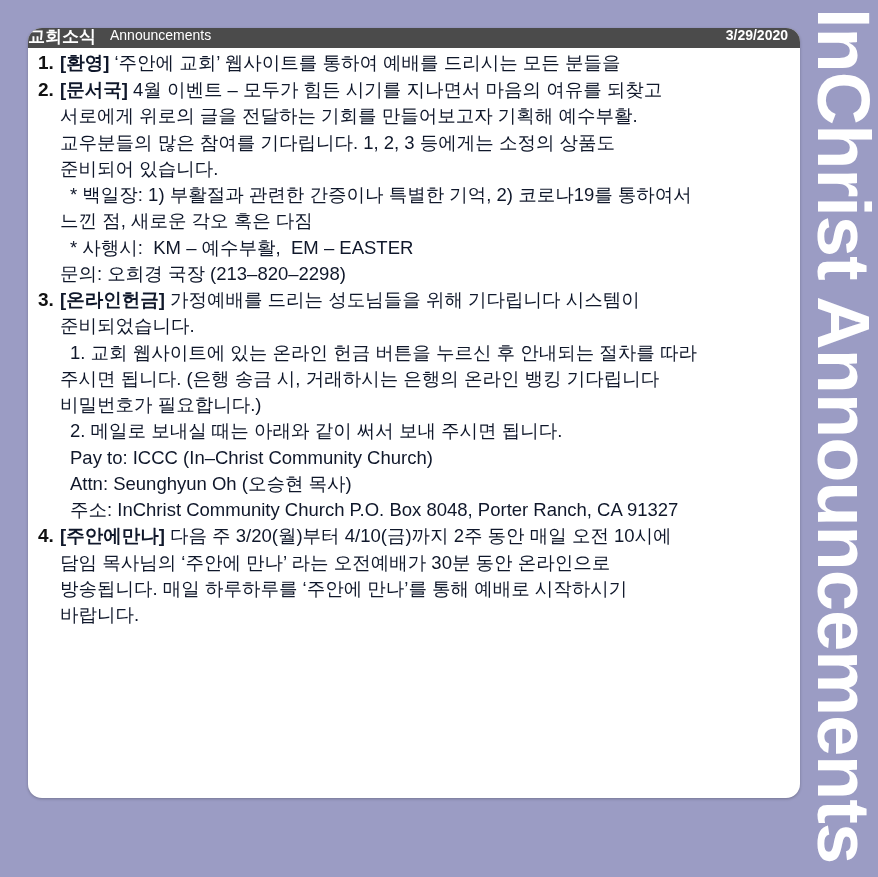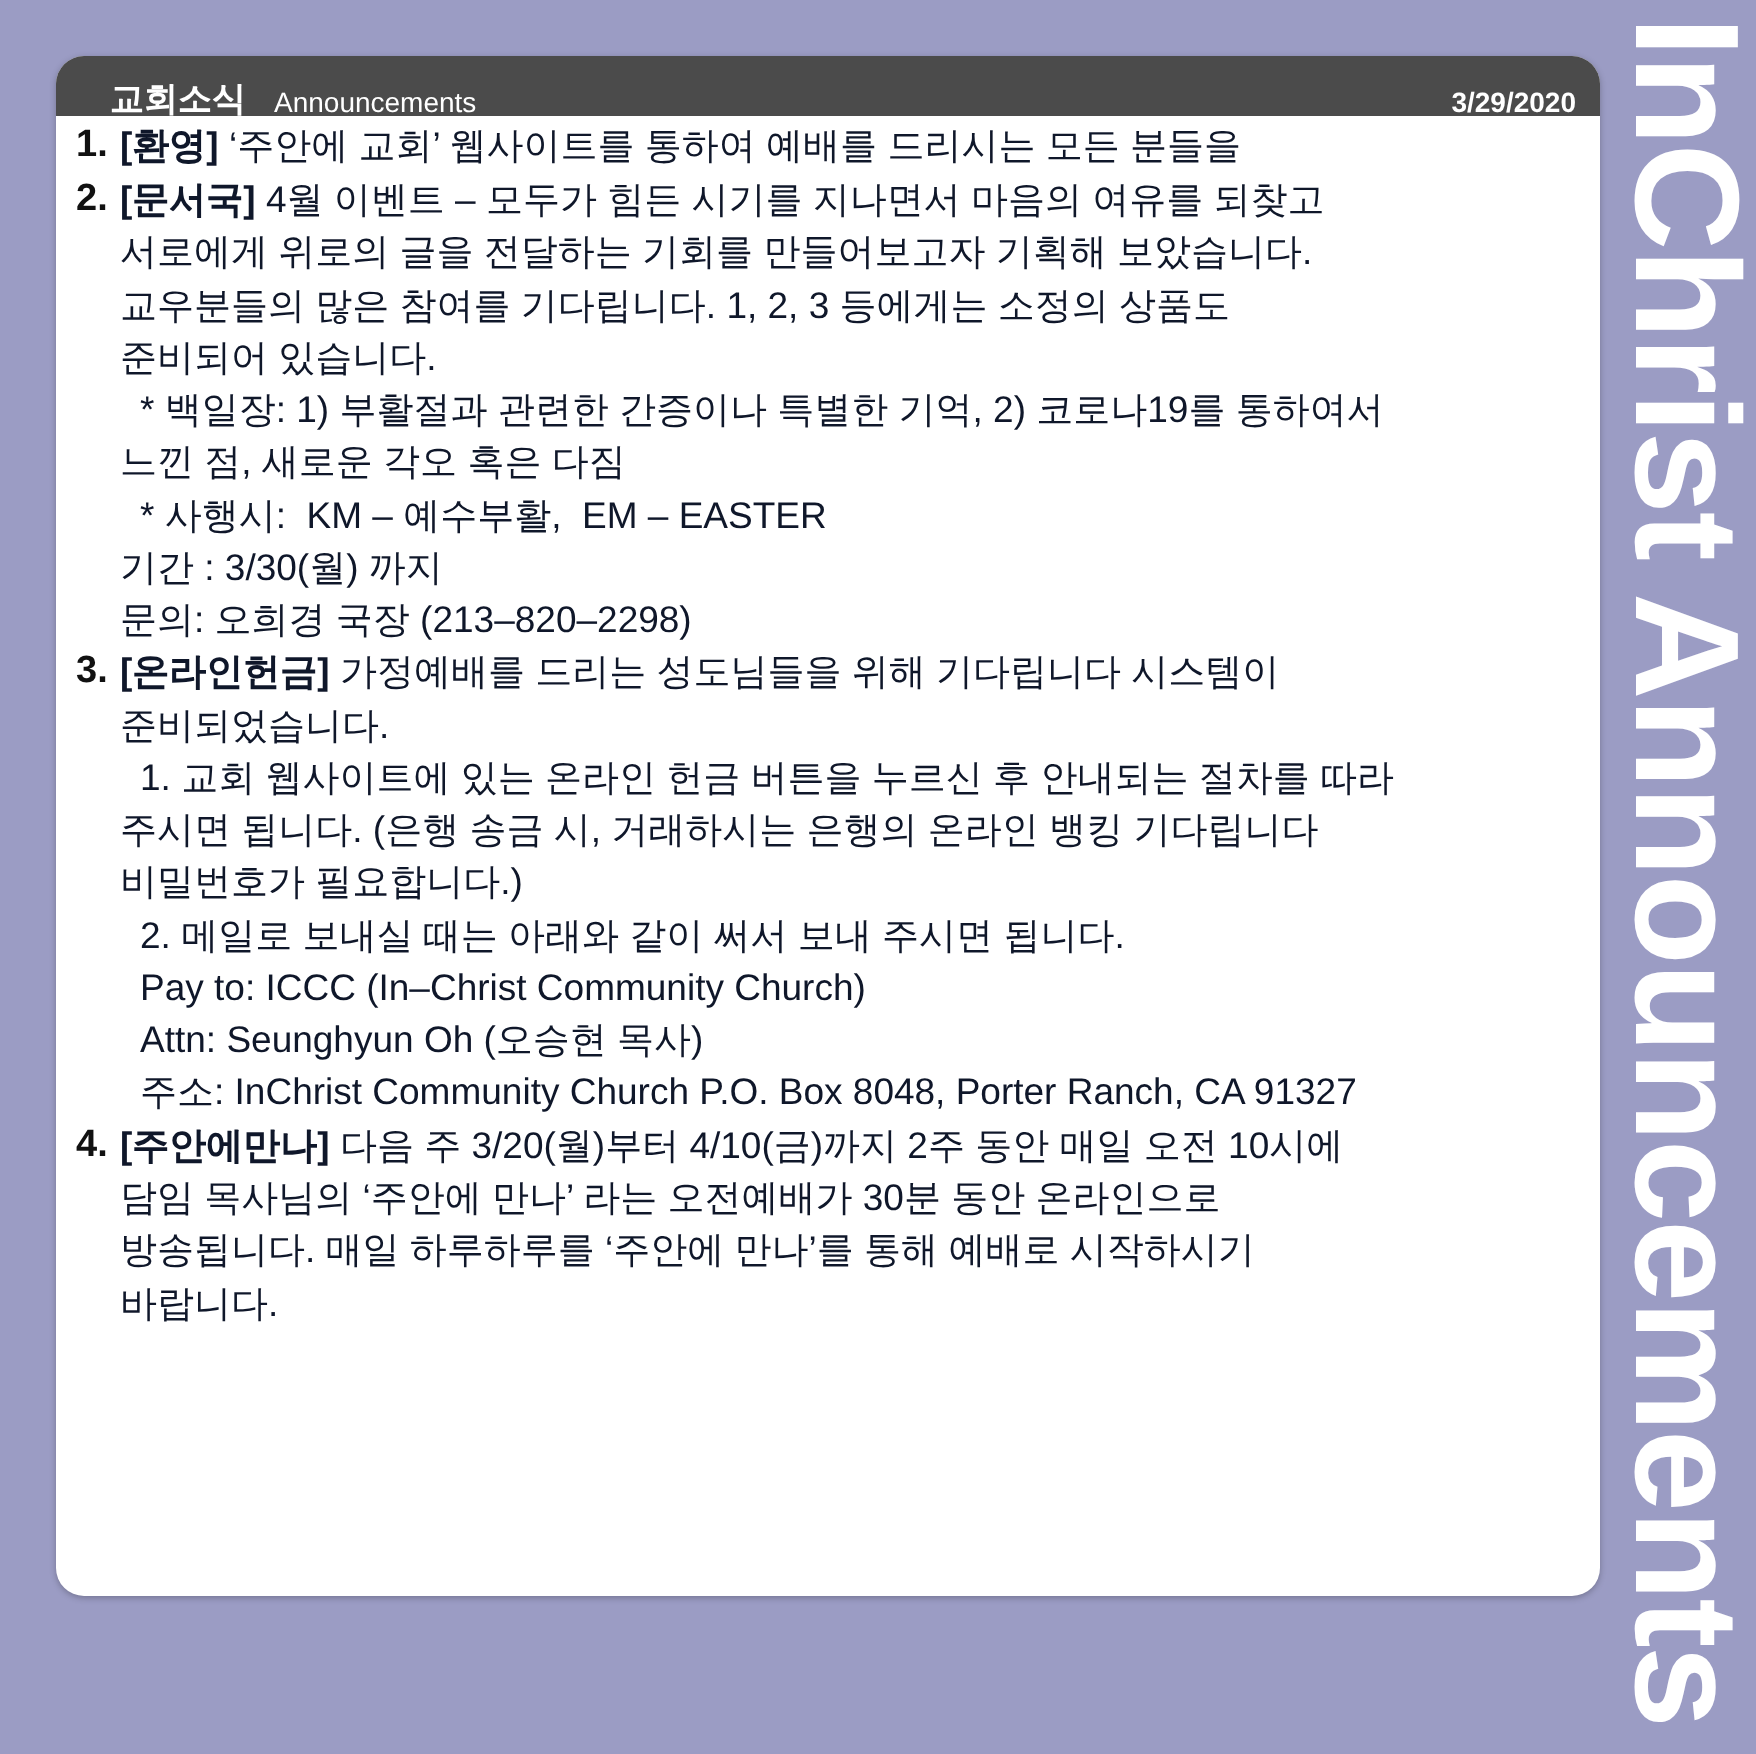--- a/index.html
+++ b/index.html
@@ -45,26 +45,26 @@
     top: 28px;
     width: 772px;
     height: 770px;
     background: #ffffff;
     border-radius: 14px;
     box-shadow: 0 1px 3px rgba(0,0,0,0.25);
     overflow: hidden;
   }
   .card-header {
     position: relative;
-    height: 30px;
+    height: 20px;
     background: #4b4b4b;
     color: #ffffff;
     display: flex;
-    align-items: flex-end;
-    padding: 0 12px 0 27px;
+    align-items: flex-start;
+    padding: 0 12px 0 0;
     box-sizing: border-box;
   }
   .hdr-ko {
     font-size: 17px;
     font-weight: bold;
     line-height: 1;
     margin-right: 14px;
   }
   .hdr-en {
     font-size: 14px;
@@ -129,27 +129,26 @@
         <div class="item">
           <div class="num">1.</div>
           <div class="item-body">
             <div class="line"><span class="tag">[환영]</span><span> ‘주안에 교회’ 웹사이트를 통하여 예배를 드리시는 모든 분들을</span></div>
           </div>
         </div>
         <div class="item">
           <div class="num">2.</div>
           <div class="item-body">
             <div class="line"><span class="tag">[문서국]</span><span> 4월 이벤트 – 모두가 힘든 시기를 지나면서 마음의 여유를 되찾고</span></div>
-            <div class="line">서로에게 위로의 글을 전달하는 기회를 만들어보고자 기획해 보았습니다.</div>
+            <div class="line">서로에게 위로의 글을 전달하는 기회를 만들어보고자 기획해 예수부활.</div>
             <div class="line">교우분들의 많은 참여를 기다립니다. 1, 2, 3 등에게는 소정의 상품도</div>
             <div class="line">준비되어 있습니다.</div>
             <div class="line indent1">* 백일장: 1) 부활절과 관련한 간증이나 특별한 기억, 2) 코로나19를 통하여서</div>
             <div class="line">느낀 점, 새로운 각오 혹은 다짐</div>
             <div class="line indent1">* 사행시:  KM – 예수부활,  EM – EASTER</div>
-            <div class="line">기간 : 3/30(월) 까지</div>
             <div class="line">문의: 오희경 국장 (213–820–2298)</div>
           </div>
         </div>
         <div class="item">
           <div class="num">3.</div>
           <div class="item-body">
             <div class="line"><span class="tag">[온라인헌금]</span><span> 가정예배를 드리는 성도님들을 위해 기다립니다 시스템이</span></div>
             <div class="line">준비되었습니다.</div>
             <div class="line indent1">1. 교회 웹사이트에 있는 온라인 헌금 버튼을 누르신 후 안내되는 절차를 따라</div>
             <div class="line">주시면 됩니다. (은행 송금 시, 거래하시는 은행의 온라인 뱅킹 기다립니다</div>

